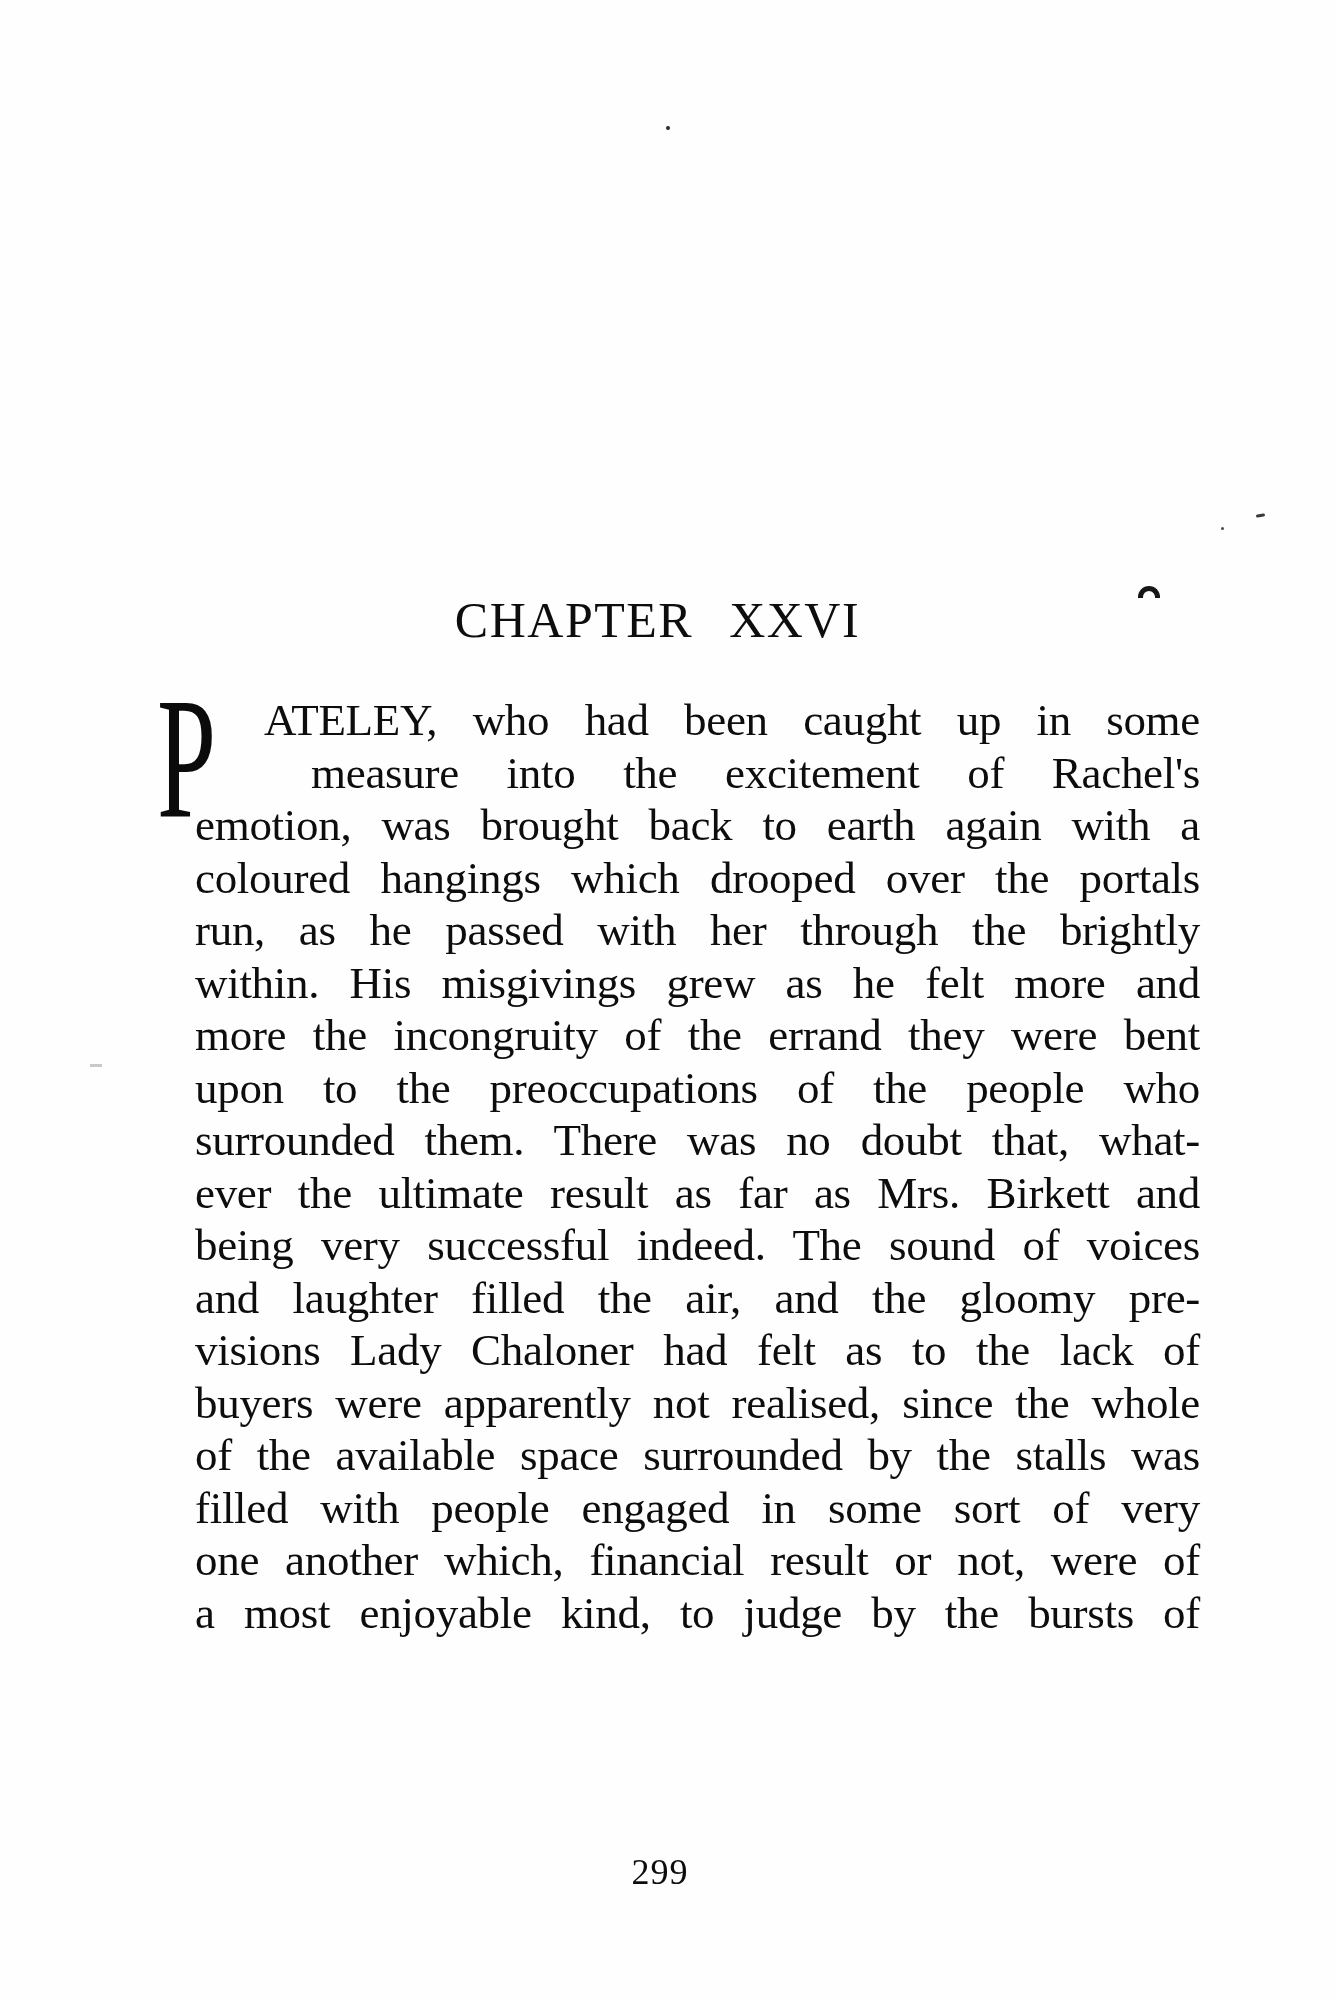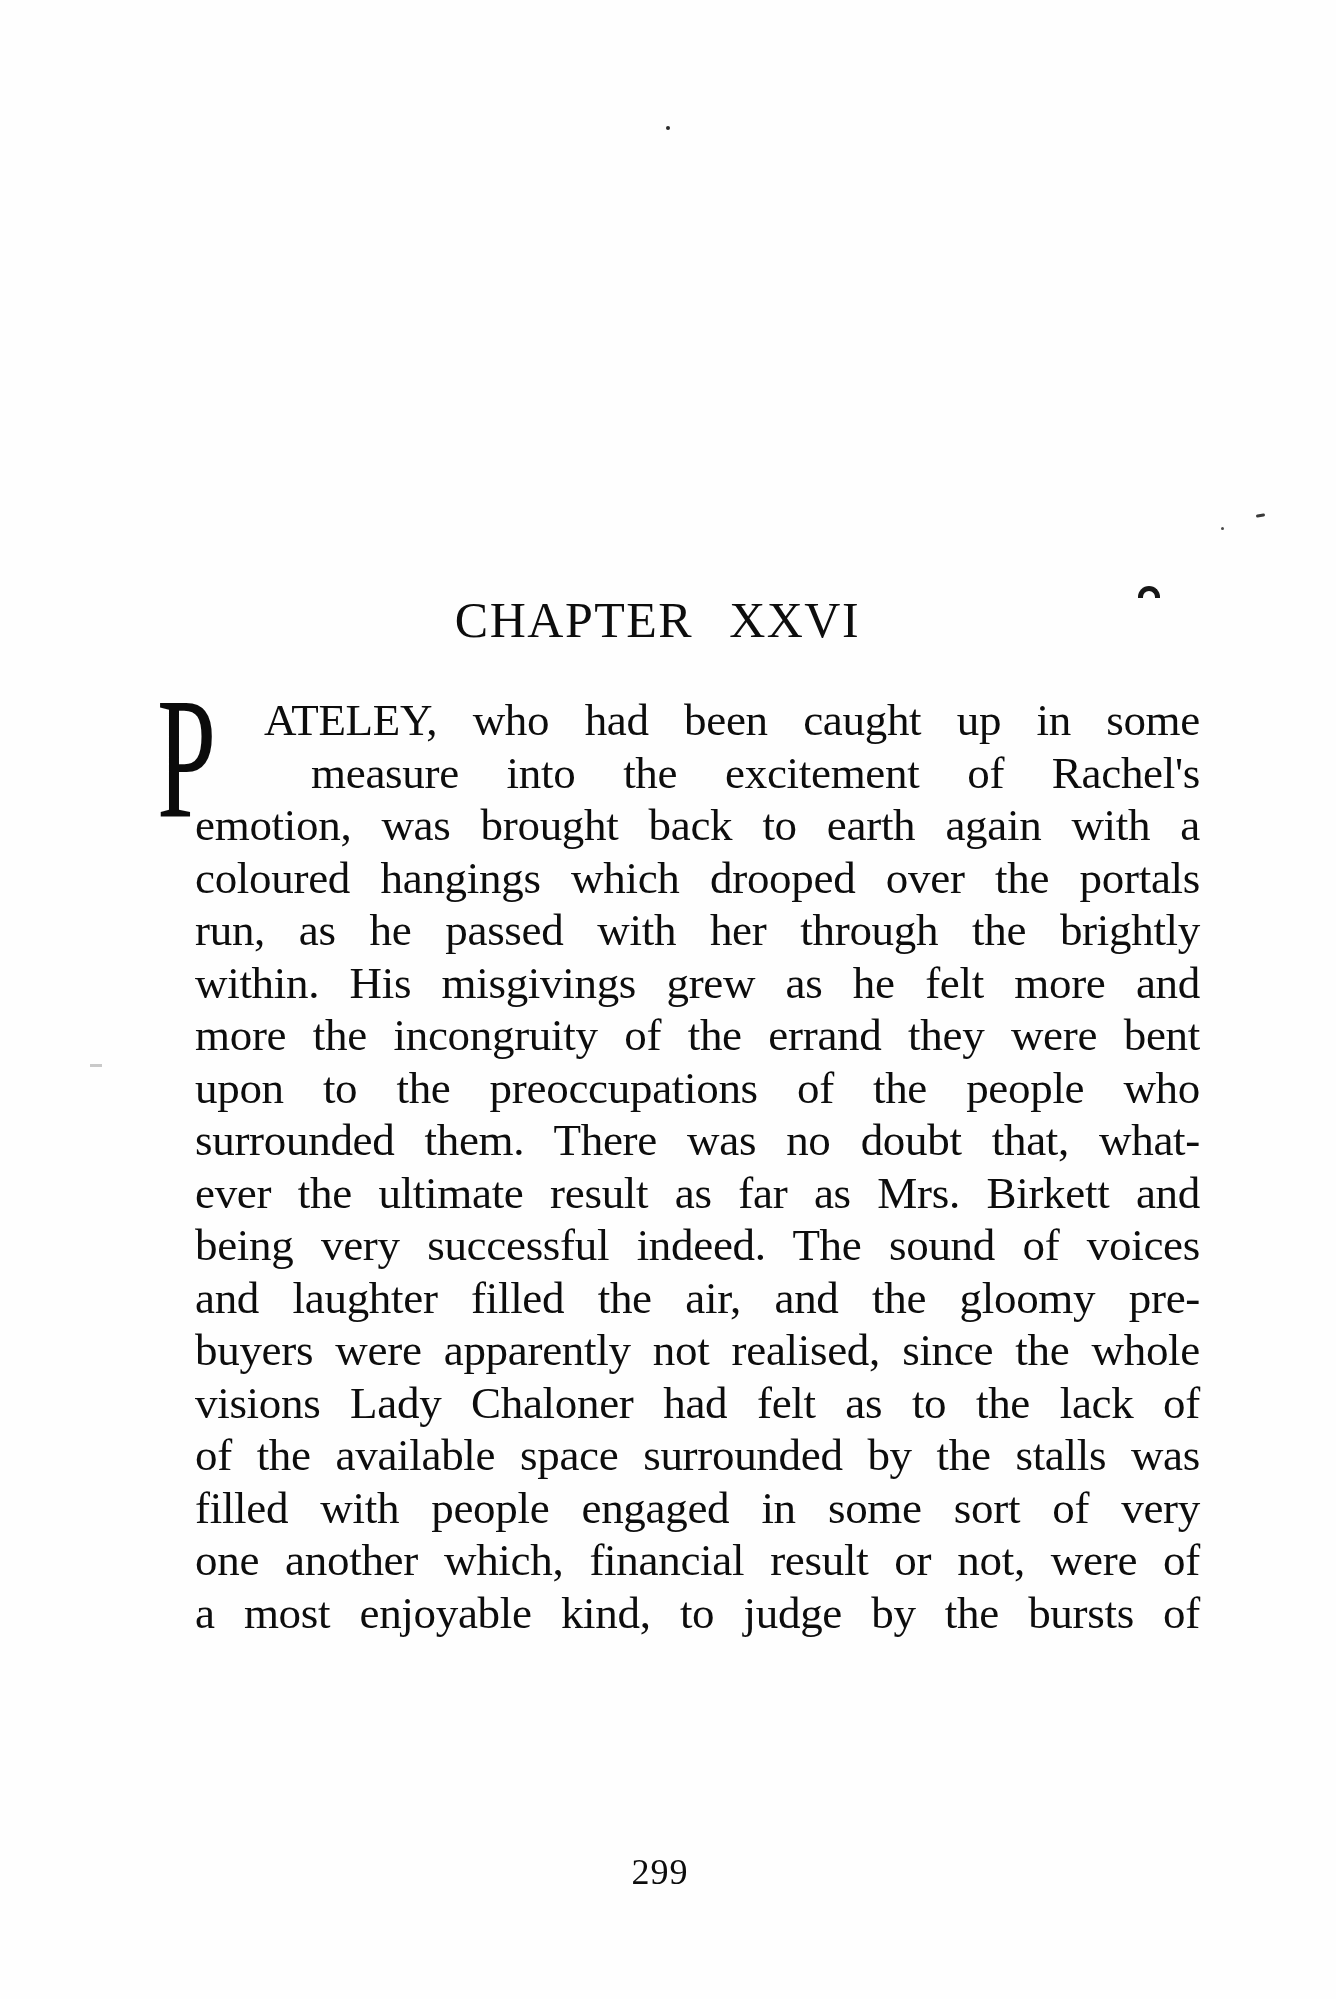--- a/index.html
+++ b/index.html
@@ -99,22 +99,22 @@
       <div class="body-line body-line-2">emotion, was brought back to earth again with a</div>
       <div class="body-line body-line-4">coloured hangings which drooped over the portals</div>
       <div class="body-line body-line-3">run, as he passed with her through the brightly</div>
       <div class="body-line body-line-6">within. His misgivings grew as he felt more and</div>
       <div class="body-line body-line-7">more the incongruity of the errand they were bent</div>
       <div class="body-line body-line-8">upon to the preoccupations of the people who</div>
       <div class="body-line body-line-9">surrounded them. There was no doubt that, what-</div>
       <div class="body-line body-line-10">ever the ultimate result as far as Mrs. Birkett and</div>
       <div class="body-line body-line-13">being very successful indeed. The sound of voices</div>
       <div class="body-line body-line-14">and laughter filled the air, and the gloomy pre-</div>
+      <div class="body-line body-line-15">visions Lady Chaloner had felt as to the lack of</div>
       <div class="body-line body-line-16">buyers were apparently not realised, since the whole</div>
-      <div class="body-line body-line-15">visions Lady Chaloner had felt as to the lack of</div>
       <div class="body-line body-line-17">of the available space surrounded by the stalls was</div>
       <div class="body-line body-line-18">filled with people engaged in some sort of very</div>
       <div class="body-line body-line-20">one another which, financial result or not, were of</div>
       <div class="body-line body-line-21">a most enjoyable kind, to judge by the bursts of</div>
     </div>
 
   <div class="folio">299</div>
 
 </div>
 

